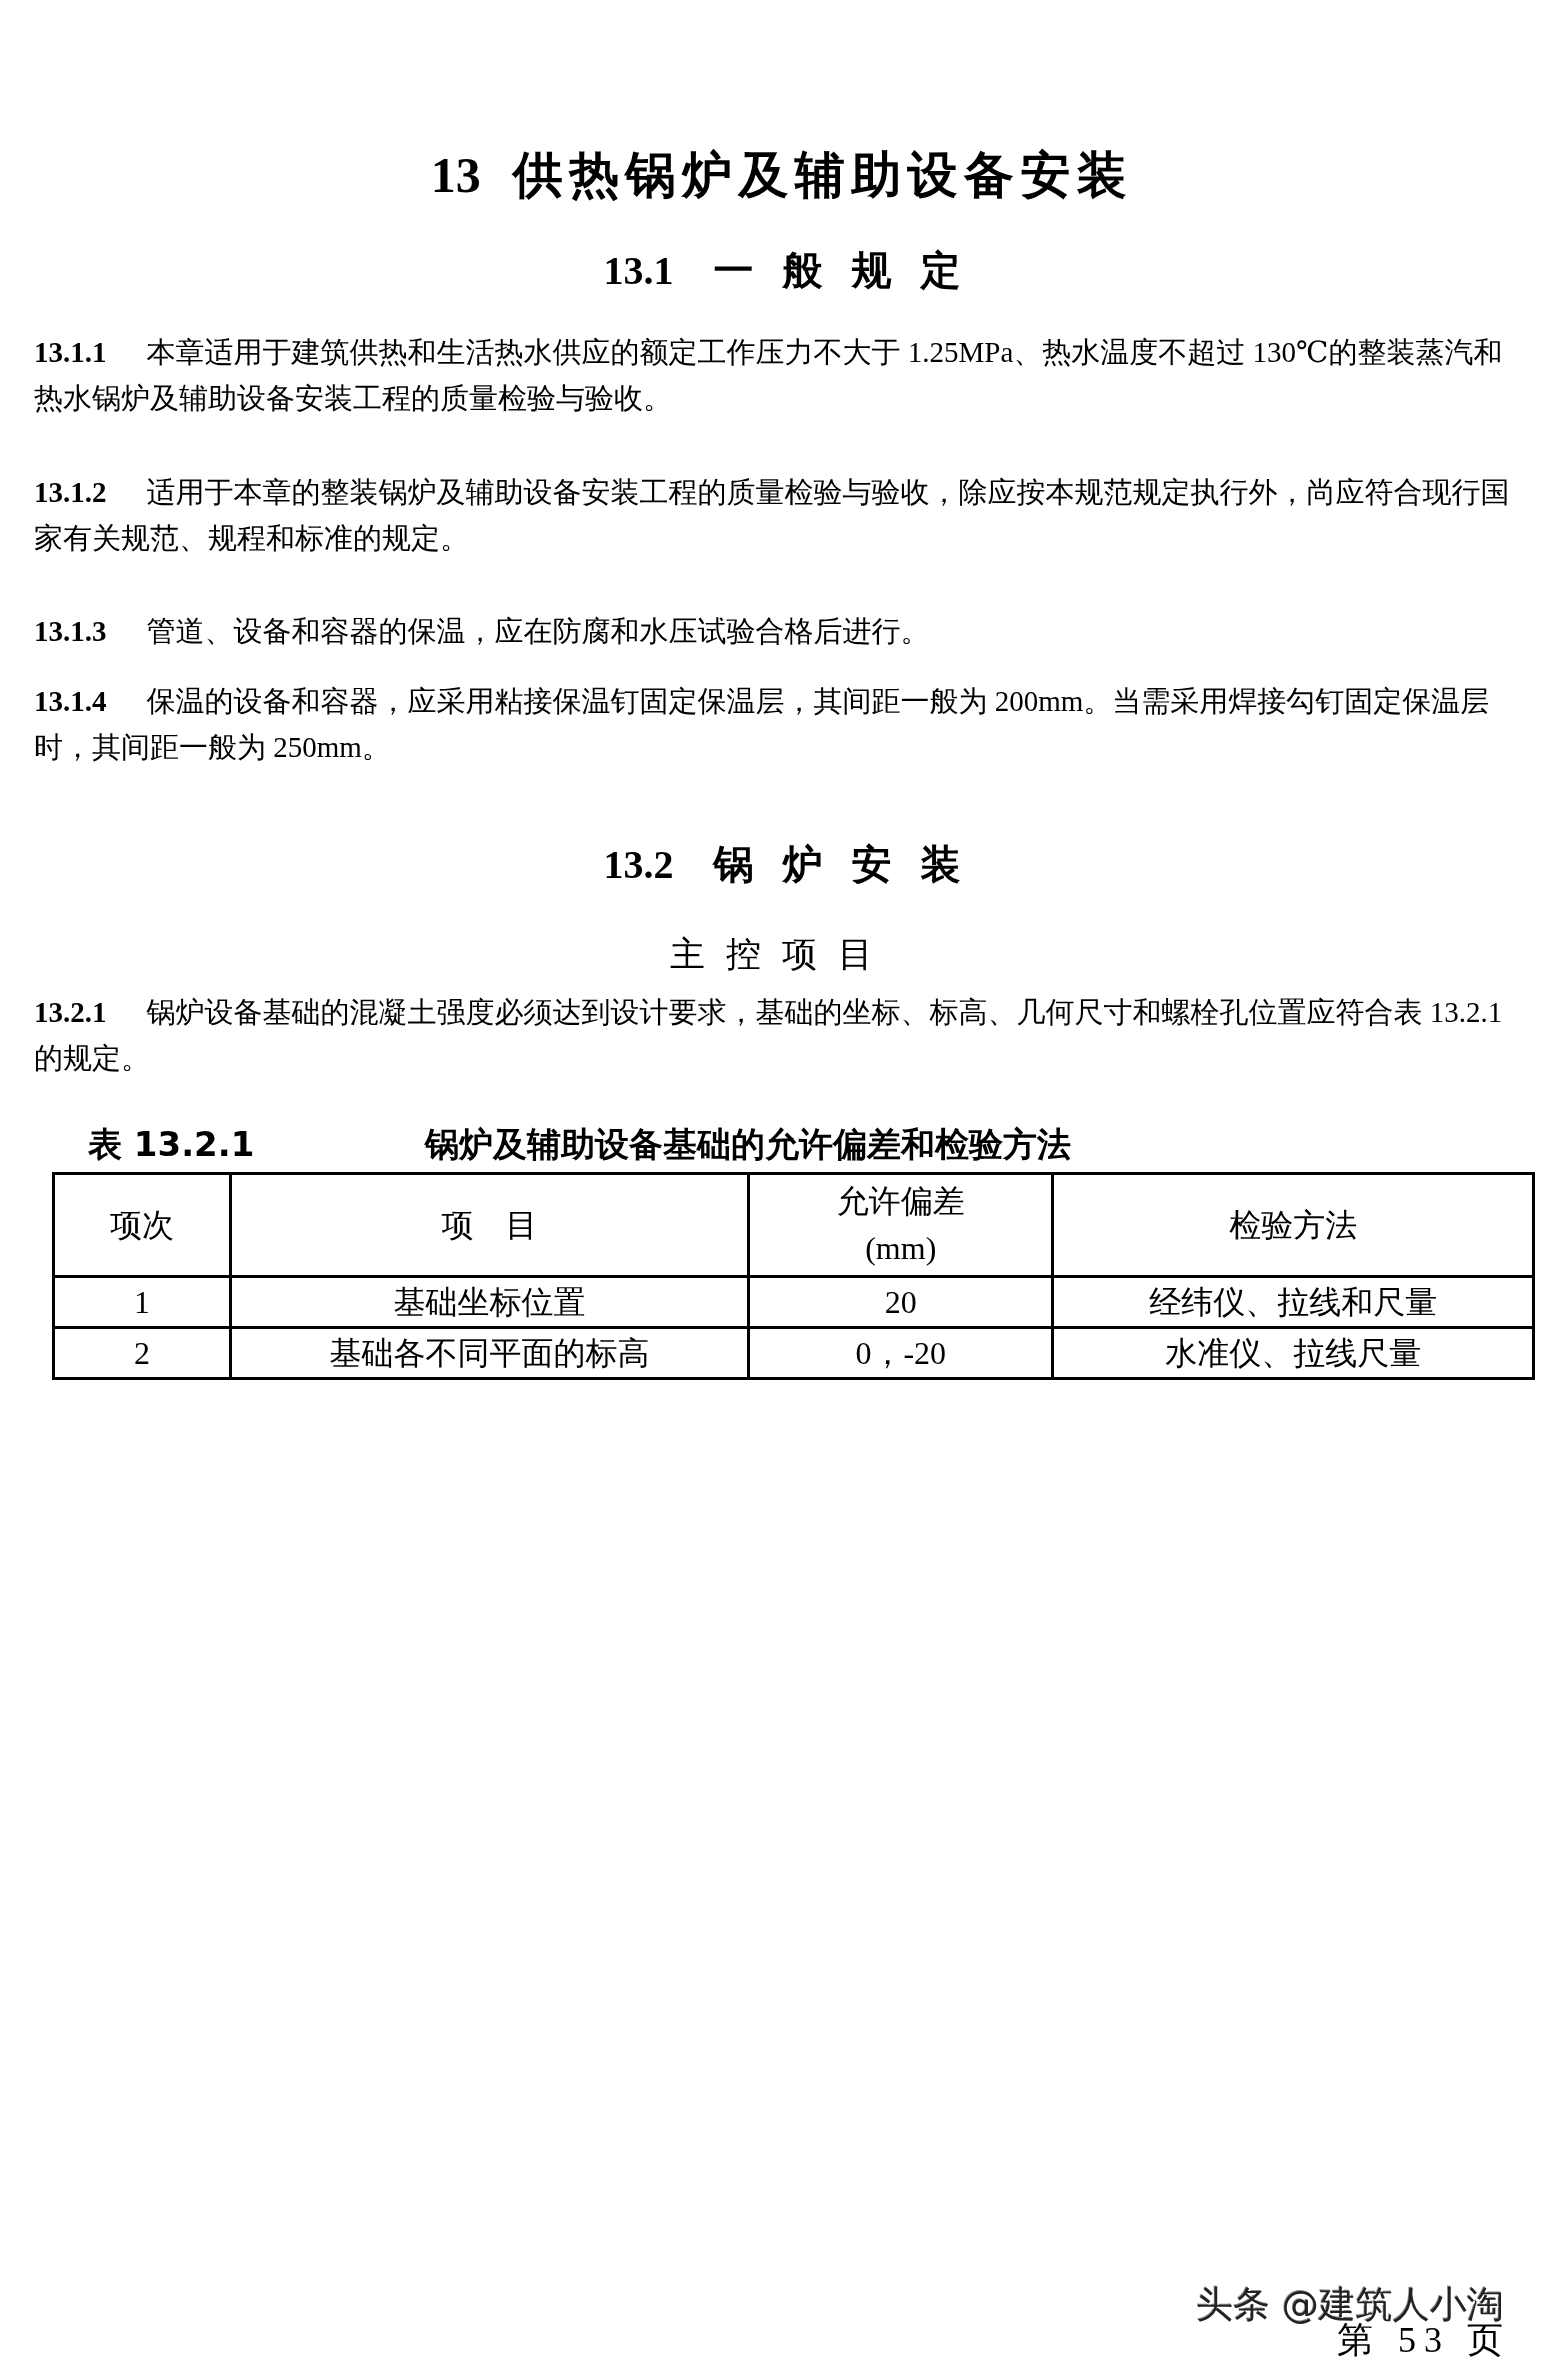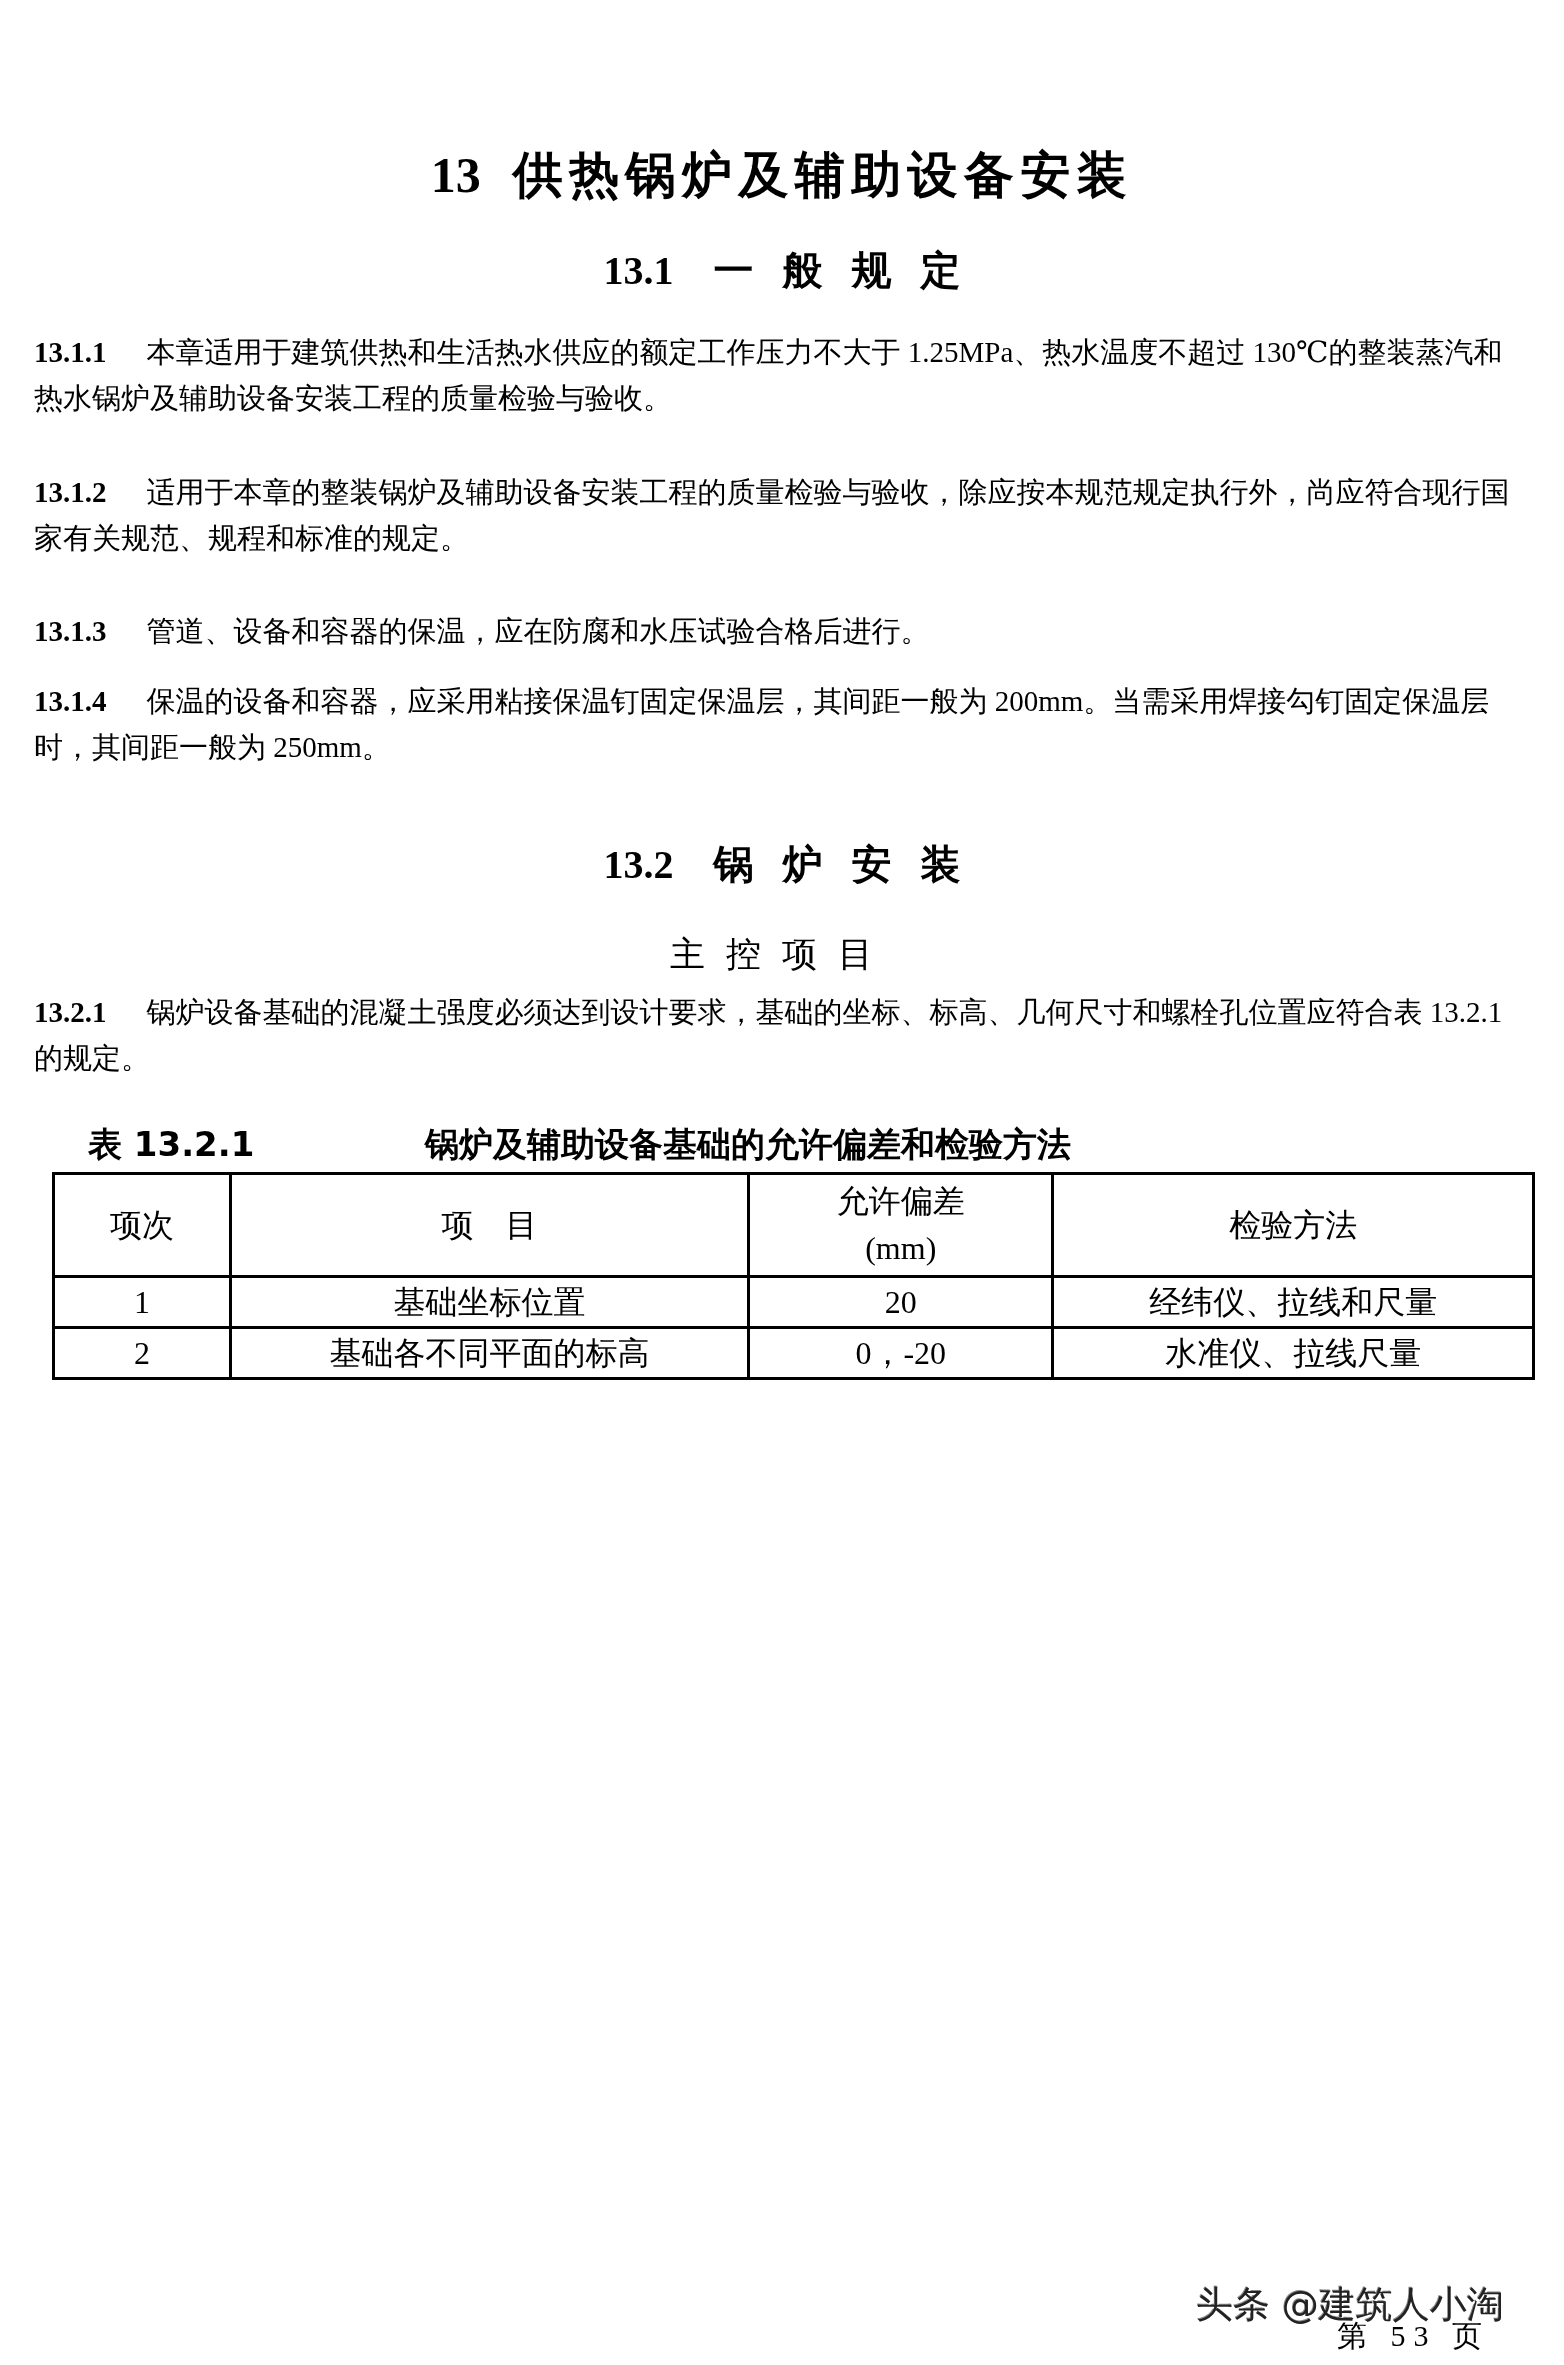--- a/index.html
+++ b/index.html
@@ -50,21 +50,21 @@
   .col1 { width: 175px; }
   .col2 { width: 519px; }
   .col3 { width: 303px; }
   .col4 { width: 481px; }
   .watermark {
     left: 1196px; top: 2280px; font-size: 37px; color: #222;
     font-family: "DejaVu Sans", "Liberation Sans", sans-serif;
     text-shadow: 1.6px 1.6px 0 #fff, -0.8px -0.8px 0 #888;
   }
   .page-num {
-    left: 1337px; top: 2316px; font-size: 30px; letter-spacing: 8px;
+    left: 1337px; top: 2316px; font-size: 36px; letter-spacing: 8px;
   }
 </style>
 </head>
 <body>
 
 <div class="abs chapter-title">
   <span class="num">13</span><span>供热锅炉及辅助设备安装</span>
 </div>
 
 <div class="abs section-title" style="top:245px;">

